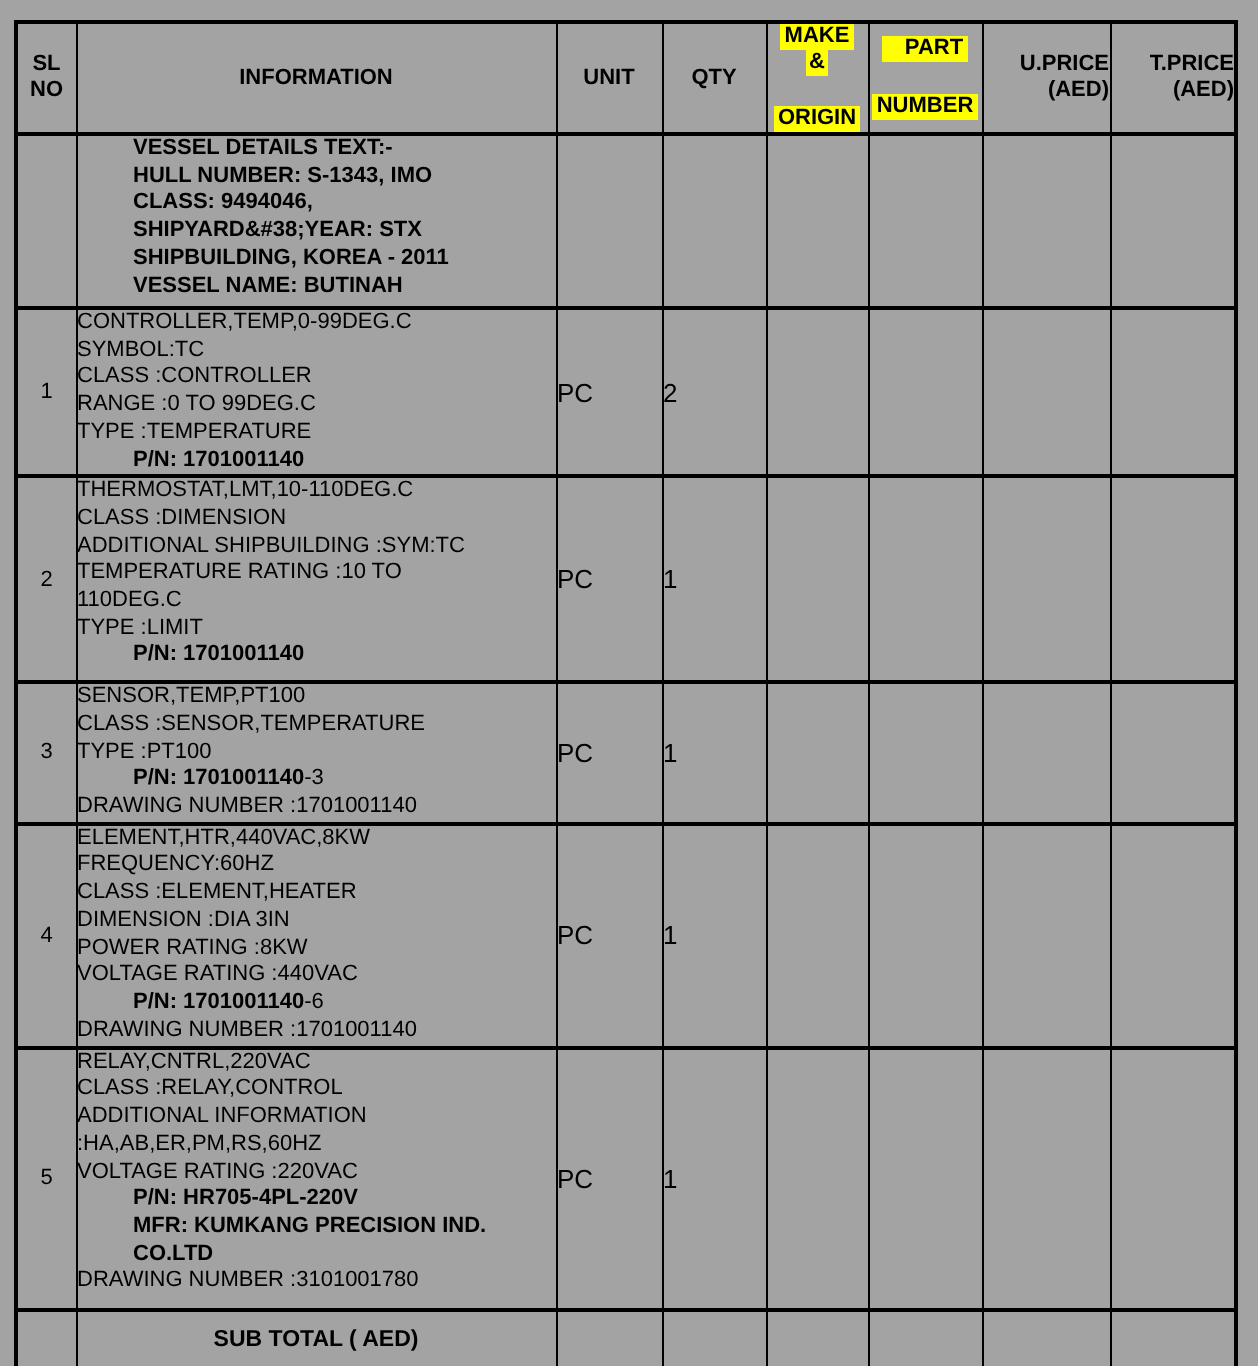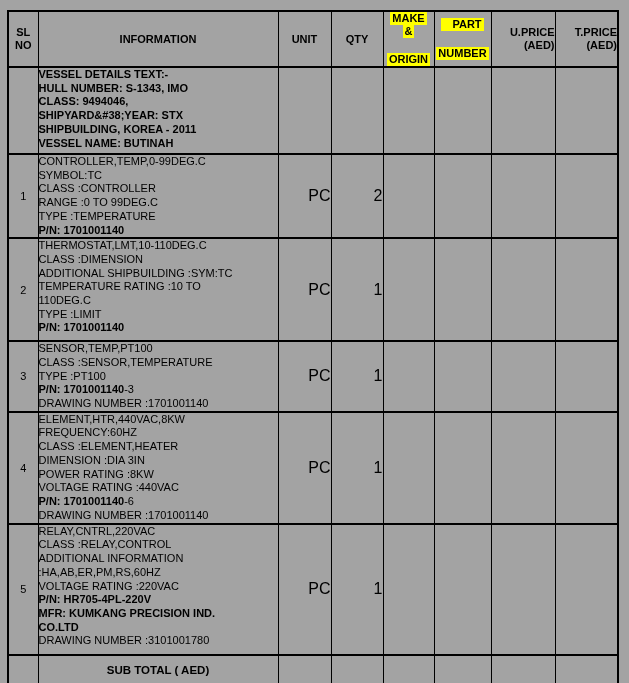--- a/index.html
+++ b/index.html
@@ -58,24 +58,24 @@
   }
   td.desc-cell {
     vertical-align: top;
     padding: 1px 4px 0 4px;
   }
   .desc-line {
     font-size: 11px;
     line-height: 13.7px;
     white-space: nowrap;
   }
-  .desc-line .b { font-weight: bold; }
+  .desc-line .b { font-weight: bold; padding-left: 28px; }
   td.val-cell {
-    font-size: 16px;
-    text-align: right;
+    font-size: 13px;
+    text-align: left;
     vertical-align: middle;
   }
   td.bl-thick, th.bl-thick { border-left: 3px solid #000000; }
   td.subtotal-cell {
     font-size: 11.5px;
     font-weight: bold;
     text-align: center;
     vertical-align: middle;
   }
 </style>

